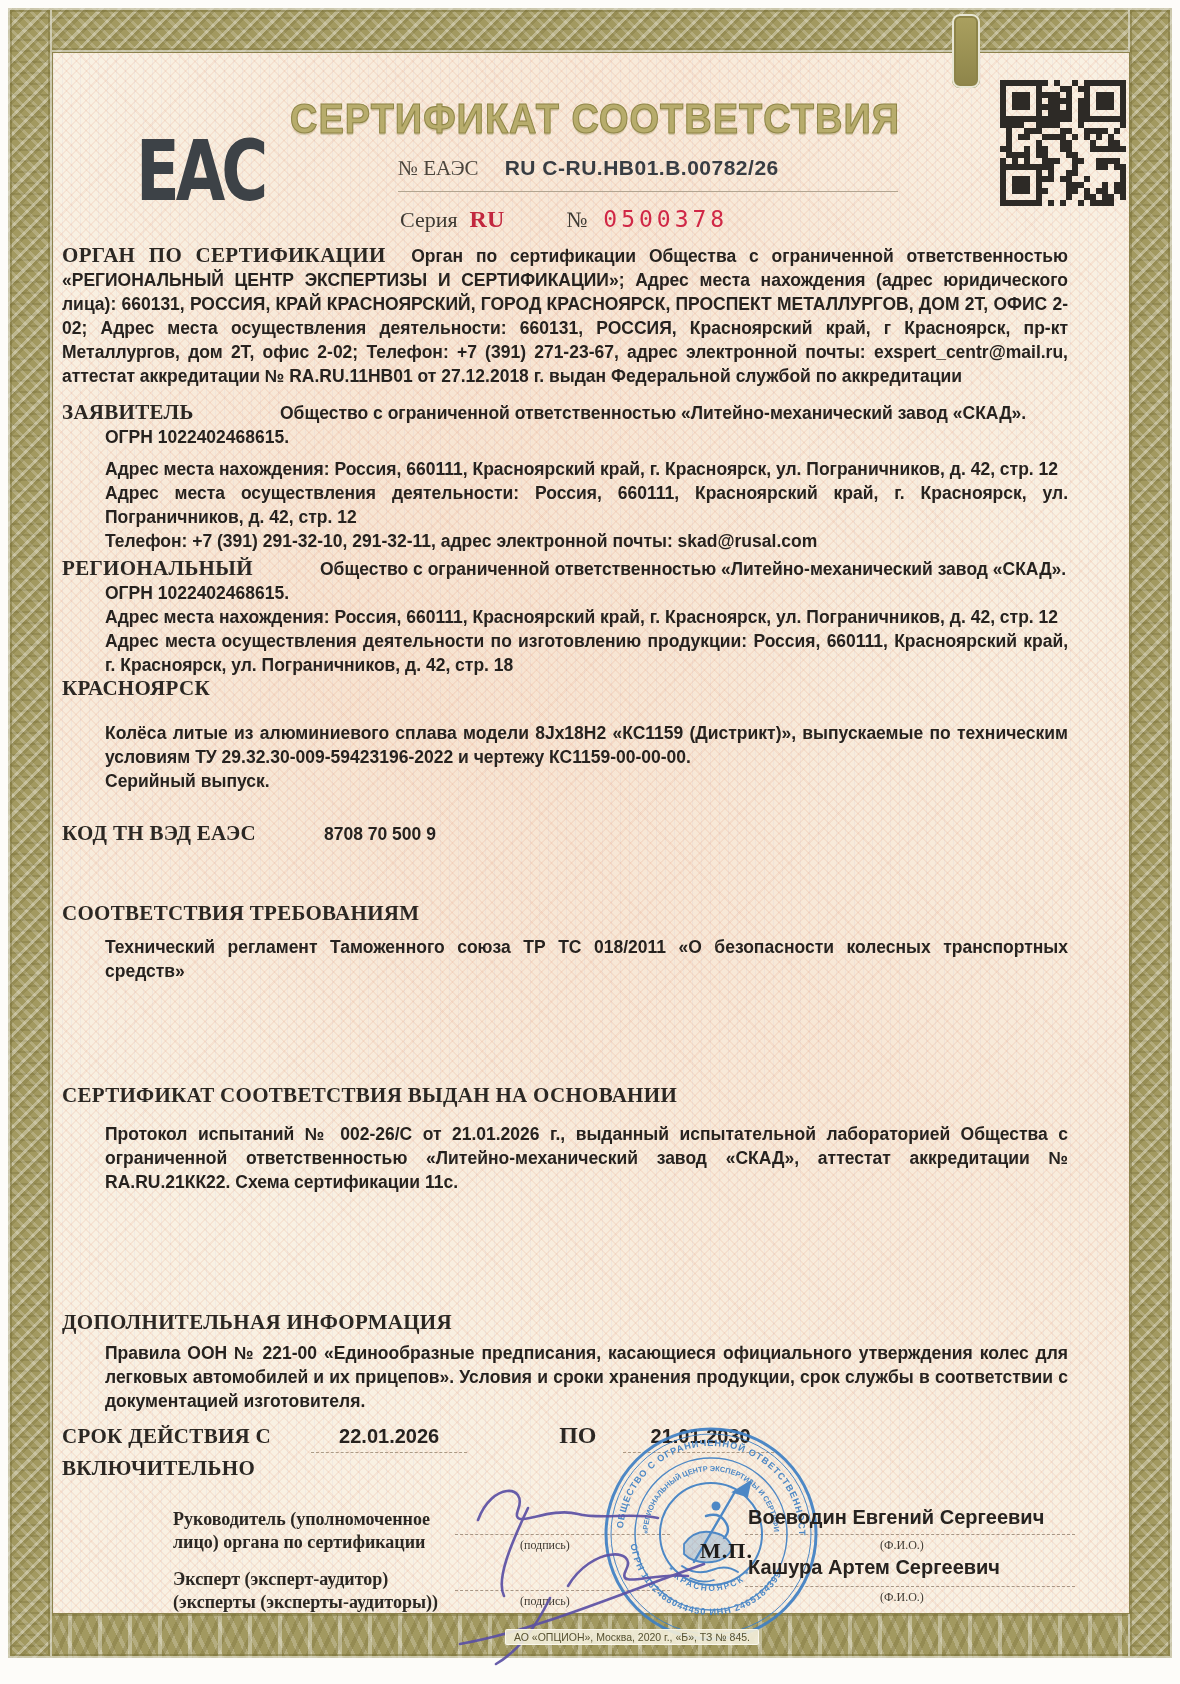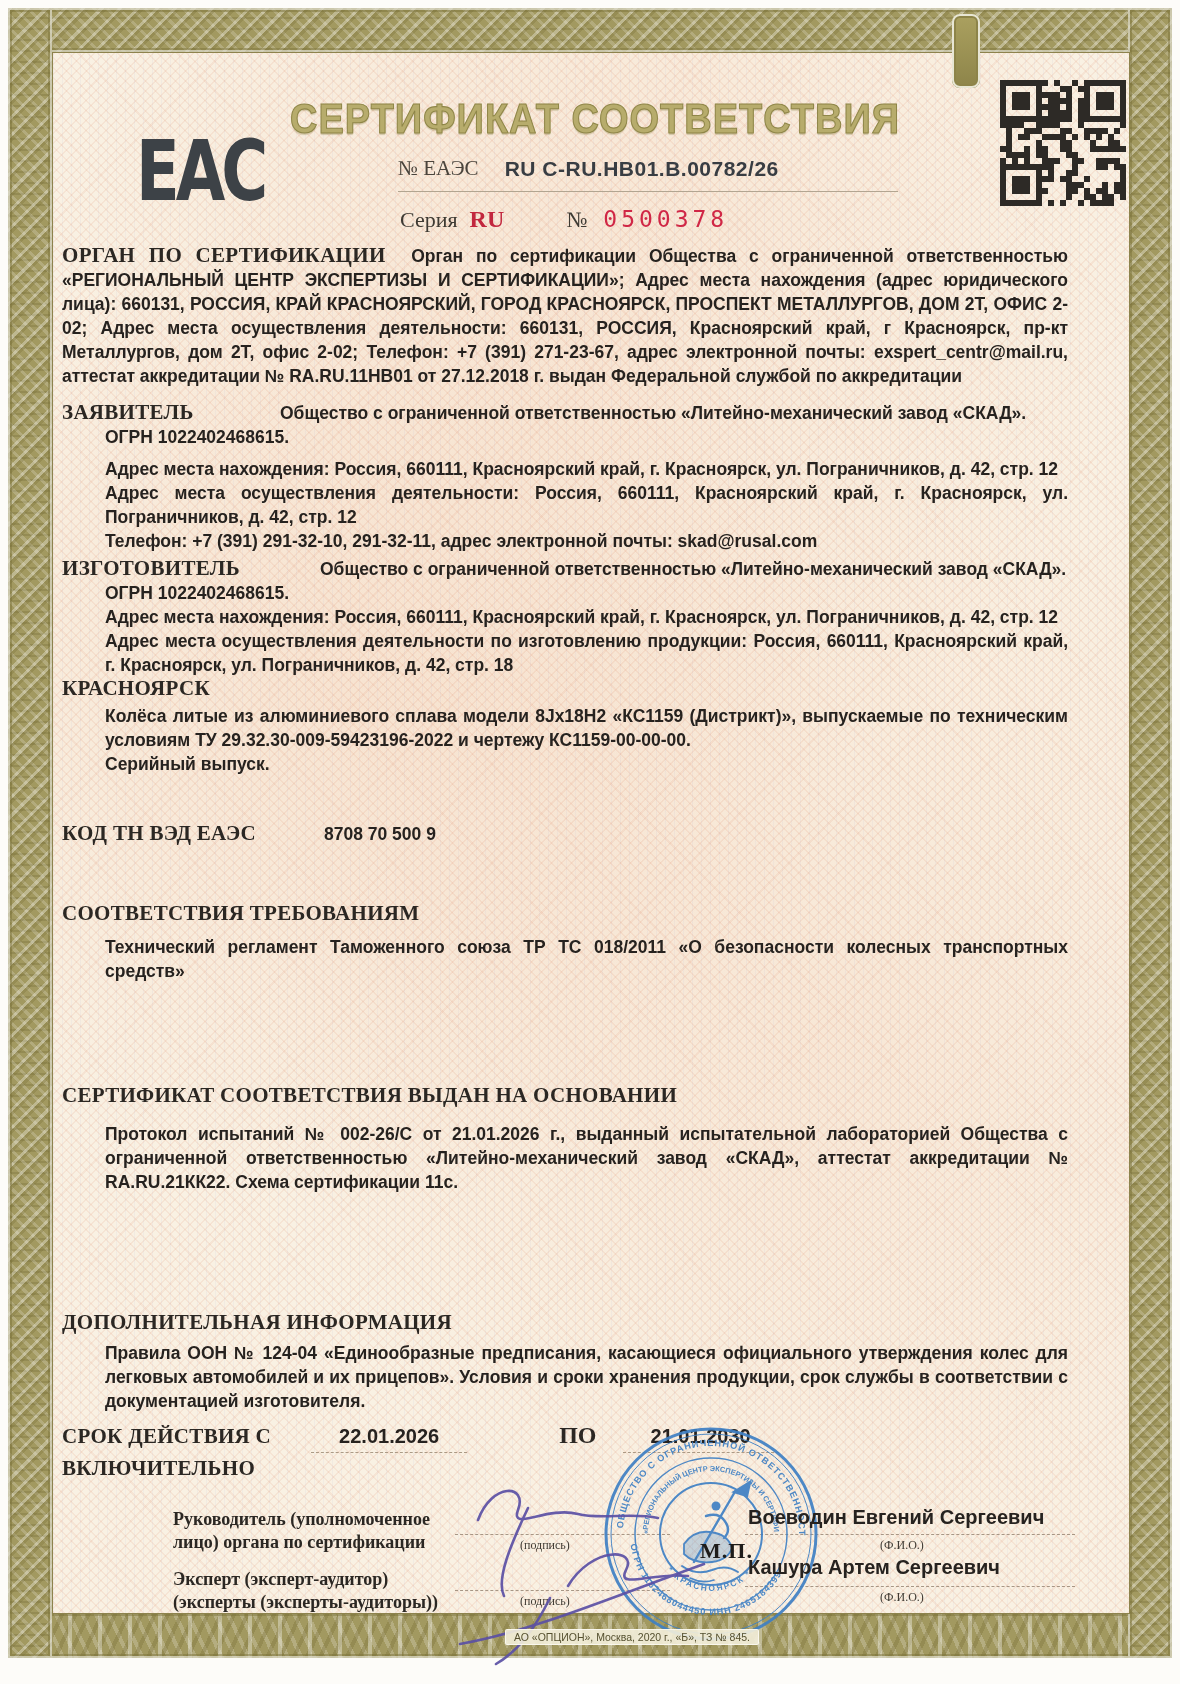--- a/index.html
+++ b/index.html
@@ -37,21 +37,21 @@
     box-shadow:0 0 0 2px #7c7340, inset 0 0 0 3px rgba(255,255,248,.9), inset 0 0 0 6px #8d8449;}
   .banner-text{font-weight:900;font-size:37px;color:#f2ecd6;letter-spacing:1px;white-space:nowrap;
     transform:scaleY(1.12) scaleX(.95);text-shadow:1px 2px 0 #6e6733, -1px -1px 0 #c4bb85;}
   .banner-cap{position:absolute;left:952px;top:14px;width:28px;height:74px;z-index:5;border-radius:8px;
     background:linear-gradient(#aba160,#8d8449);box-shadow:inset 0 0 0 2px rgba(255,255,248,.8), inset 0 0 0 4px #8d8449;}
   .eac{position:absolute;left:136px;top:122px;z-index:3;font-family:"DejaVu Sans",sans-serif;
     font-weight:900;font-size:64px;letter-spacing:-4px;color:#3d4247;transform:scaleY(1.32);transform-origin:top;}
   .doc-title{position:absolute;left:290px;top:98px;width:540px;text-align:center;z-index:3;
     font-weight:900;font-size:38px;letter-spacing:1px;color:#b7ac6c;white-space:nowrap;
     -webkit-text-stroke:1px #8f8648;text-shadow:0 2px 1px rgba(140,130,70,.35);transform:scaleY(1.1);}
-  .no-row{position:absolute;left:398px;top:156px;z-index:3;display:flex;align-items:flex-end;}
+  .no-row{position:absolute;left:398px;top:156px;z-index:3;display:flex;align-items:flex-start;}
   .no-label{font-family:"Liberation Serif",serif;font-size:21px;color:#4a443c;}
   .no-value{margin-left:26px;font-weight:700;font-size:21px;color:#383d43;letter-spacing:.5px;}
   .no-underline{position:absolute;left:398px;top:191px;width:500px;height:0;border-top:1.5px solid #b2a591;z-index:3;}
   .series-row{position:absolute;left:400px;top:206px;z-index:3;display:flex;align-items:baseline;}
   .series-label{font-family:"Liberation Serif",serif;font-size:22px;color:#3e3a33;}
   .series-value{margin-left:12px;font-weight:700;font-size:24px;color:#c2273e;font-family:"Liberation Serif",serif;}
   .serial-label{margin-left:62px;font-family:"Liberation Serif",serif;font-size:22px;color:#3e3a33;}
   .serial-value{margin-left:16px;font-family:"DejaVu Sans Mono",monospace;font-size:23px;color:#d02746;letter-spacing:4px;}
   .qr{position:absolute;left:1000px;top:80px;width:126px;height:126px;z-index:3;}
   
@@ -376,52 +376,52 @@
       <span class="b">Общество с ограниченной ответственностью «Литейно-механический завод «СКАД».</span>
     </div>
     <div class="b ind">ОГРН 1022402468615.</div>
     <div class="b ind mt8">Адрес места нахождения: Россия, 660111, Красноярский край, г. Красноярск, ул. Пограничников, д. 42, стр. 12</div>
     <div class="b ind">Адрес места осуществления деятельности: Россия, 660111, Красноярский край, г. Красноярск, ул. Пограничников, д. 42, стр. 12</div>
     <div class="b ind">Телефон: +7 (391) 291-32-10, 291-32-11, адрес электронной почты: skad@rusal.com</div>
   </div>
 
   <div class="sec" style="top:556px">
     <div class="hrow">
-      <span class="sec-h" style="width:258px">ИЗГОТОВИТЕЛЬ</span>
+      <span class="sec-h" style="width:258px">РЕГИОНАЛЬНЫЙ</span>
       <span class="b">Общество с ограниченной ответственностью «Литейно-механический завод «СКАД».</span>
     </div>
     <div class="b ind">ОГРН 1022402468615.</div>
     <div class="b ind">Адрес места нахождения: Россия, 660111, Красноярский край, г. Красноярск, ул. Пограничников, д. 42, стр. 12</div>
     <div class="b ind">Адрес места осуществления деятельности по изготовлению продукции: Россия, 660111, Красноярский край, г. Красноярск, ул. Пограничников, д. 42, стр. 18</div>
   </div>
 
   <div class="sec" style="top:676px">
     <div class="sec-h">КРАСНОЯРСК</div>
-    <div class="b ind" style="margin-top:3px">Колёса литые из алюминиевого сплава модели 8Jх18Н2 «КС1159 (Дистрикт)», выпускаемые по техническим условиям ТУ 29.32.30-009-59423196-2022 и чертежу КС1159-00-00-00.</div>
+    <div class="b ind" style="margin-top:20px">Колёса литые из алюминиевого сплава модели 8Jх18Н2 «КС1159 (Дистрикт)», выпускаемые по техническим условиям ТУ 29.32.30-009-59423196-2022 и чертежу КС1159-00-00-00.</div>
     <div class="b ind">Серийный выпуск.</div>
   </div>
 
   <div class="sec hrow" style="top:821px">
     <span class="sec-h" style="width:262px">КОД ТН ВЭД ЕАЭС</span>
     <span class="b" style="flex:0 0 auto;text-align:left">8708 70 500 9</span>
   </div>
 
   <div class="sec" style="top:901px">
     <div class="sec-h">СООТВЕТСТВИЯ ТРЕБОВАНИЯМ</div>
     <div class="b ind" style="margin-top:9px">Технический регламент Таможенного союза ТР ТС 018/2011 «О безопасности колесных транспортных средств»</div>
   </div>
 
   <div class="sec" style="top:1083px">
     <div class="sec-h">СЕРТИФИКАТ СООТВЕТСТВИЯ  ВЫДАН НА ОСНОВАНИИ</div>
     <div class="b ind" style="margin-top:14px">Протокол испытаний № 002-26/С от 21.01.2026 г., выданный испытательной лабораторией Общества с ограниченной ответственностью «Литейно-механический завод «СКАД», аттестат аккредитации № RA.RU.21КК22. Схема сертификации 11с.</div>
   </div>
 
   <div class="sec" style="top:1310px">
     <div class="sec-h">ДОПОЛНИТЕЛЬНАЯ ИНФОРМАЦИЯ</div>
-    <div class="b ind" style="margin-top:6px">Правила ООН № 124-04 «Единообразные предписания, касающиеся официального утверждения колес для легковых автомобилей и их прицепов». Условия и сроки хранения продукции, срок службы в соответствии с документацией изготовителя.</div>
+    <div class="b ind" style="margin-top:6px">Правила ООН № 221-00 «Единообразные предписания, касающиеся официального утверждения колес для легковых автомобилей и их прицепов». Условия и сроки хранения продукции, срок службы в соответствии с документацией изготовителя.</div>
   </div>
 
   <div class="valid-row">
     <span class="sec-h">СРОК ДЕЙСТВИЯ С</span>
     <span class="date dline" style="margin-left:40px">22.01.2026</span>
     <span class="po">ПО</span>
     <span class="date dline">21.01.2030</span>
   </div>
   <div class="inclusive sec-h">ВКЛЮЧИТЕЛЬНО</div>
 

